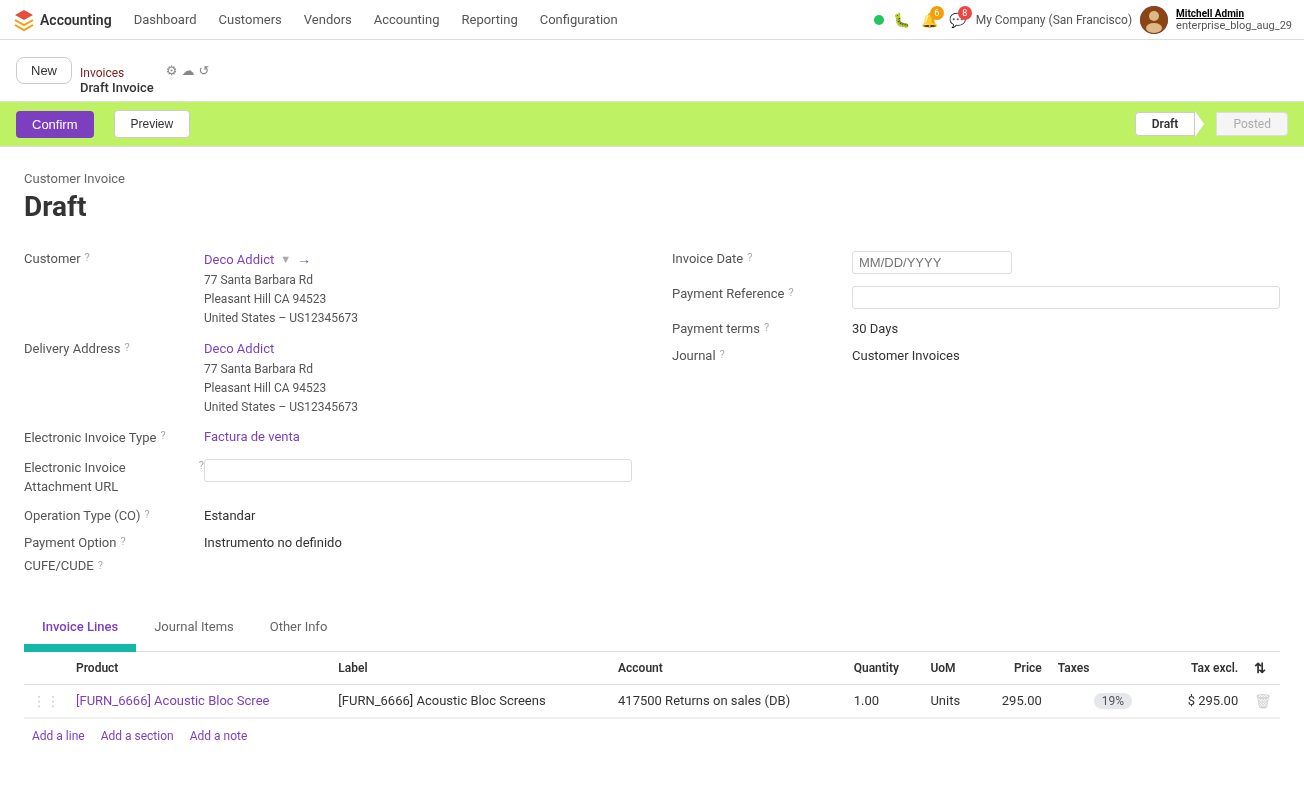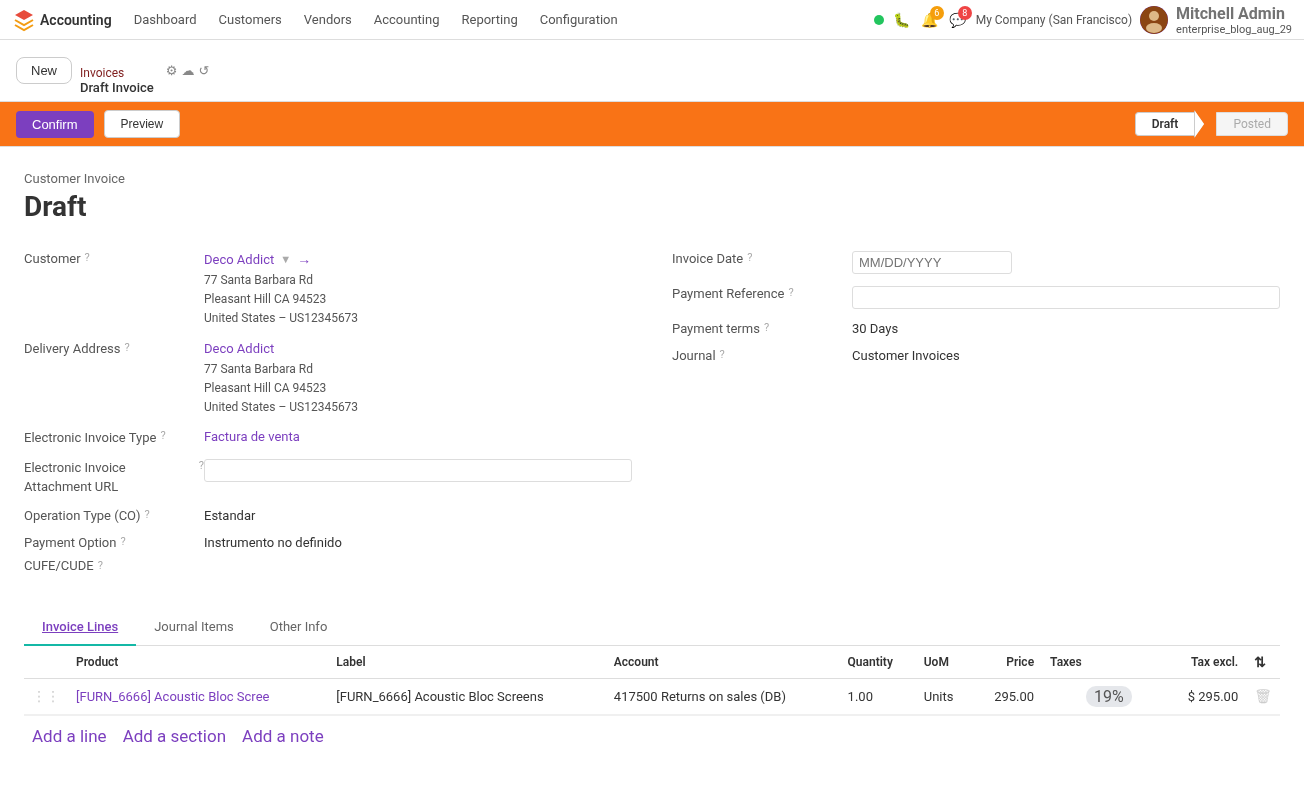--- a/index.html
+++ b/index.html
@@ -13,33 +13,33 @@
     .topnav-menu { display: flex; align-items: center; gap: 2px; flex: 1; }
     .topnav-menu a { padding: 4px 10px; color: #555; text-decoration: none; border-radius: 4px; font-size: 13px; cursor: pointer; }
     .topnav-right { display: flex; align-items: center; gap: 8px; font-size: 12px; }
     .status-dot { width: 10px; height: 10px; border-radius: 50%; background: #22c55e; display: inline-block; }
     .nav-icon { width: 20px; height: 20px; display: flex; align-items: center; justify-content: center; color: #666; font-size: 14px; cursor: pointer; position: relative; }
     .badge { position: absolute; top: -4px; right: -4px; background: #f59e0b; color: #fff; border-radius: 50%; width: 14px; height: 14px; font-size: 9px; display: flex; align-items: center; justify-content: center; }
     .badge.red { background: #ef4444; }
     .company-name { font-size: 12px; color: #555; }
     .user-avatar { width: 28px; height: 28px; border-radius: 50%; background: #7c3fbf; display: flex; align-items: center; justify-content: center; color: #fff; font-size: 11px; overflow: hidden; }
     .user-info { font-size: 11px; color: #555; }
-    .user-info strong { display: block; color: #737373; font-size: 16px; }
+    .user-info strong { display: block; color: #000000; font-size: 10px; text-decoration: underline; }
 
     
     .actionbar { display: flex; align-items: center; background: #fff; border-bottom: 1px solid #ddd; padding: 6px 16px; gap: 8px; }
     .btn-new { background: #fff; border: 1px solid #ccc; border-radius: 8px; padding: 5px 14px; font-size: 13px; cursor: pointer; color: #333; }
     .breadcrumb { display: flex; flex-direction: column; font-size: 12px; }
     .breadcrumb .bc-parent { color: #7f1d1d; cursor: pointer; margin-top: 20px; }
     .breadcrumb .bc-current { color: #333; font-weight: 500; font-size: 13px; }
     .bc-icons { display: flex; align-items: center; gap: 4px; margin-left: 4px; }
     .bc-icon { color: #888; font-size: 13px; cursor: pointer; }
 
     
-    .btnbar { display: flex; align-items: center; background: #f97316; border-bottom: 1px solid #ddd; padding: 8px 16px; gap: 10px; }
+    .btnbar { display: flex; align-items: center; background: #bef264; border-bottom: 1px solid #ddd; padding: 8px 16px; gap: 20px; }
     .btn-confirm { background: #7c3fbf; color: #fff; border: none; border-radius: 4px; padding: 6px 16px; font-size: 13px; cursor: pointer; }
     .btn-preview { background: #fff; border: 1px solid #ccc; border-radius: 4px; padding: 6px 16px; font-size: 12px; cursor: pointer; color: #333; }
     .status-flow { margin-left: auto; display: flex; align-items: center; }
 
     
     .main { background: #fff; margin: 0; padding: 24px 24px 0 24px; min-height: calc(100vh - 130px); }
     .invoice-type { font-size: 13px; color: #666; margin-bottom: 4px; }
     .invoice-status { font-size: 28px; font-weight: 700; color: #333; margin-bottom: 24px; }
 
     
@@ -52,38 +52,38 @@
     .form-value a { color: #7c3fbf; text-decoration: none; cursor: pointer; }
     .form-value .address { line-height: 1.6; color: #555; font-size: 12px; }
     .form-value .customer-row { display: flex; align-items: center; gap: 6px; }
     .form-value .dropdown-arrow { color: #aaa; font-size: 11px; cursor: pointer; }
     .form-value .nav-arrow { color: #7c3fbf; cursor: pointer; font-size: 14px; }
     .form-value input { border: 1px solid #ddd; border-radius: 3px; padding: 3px 6px; font-size: 13px; width: 100%; }
 
     
     .tabs { display: flex; border-bottom: 1px solid #ddd; margin-bottom: 0; }
     .tab { padding: 10px 18px; font-size: 13px; color: #666; cursor: pointer; border-bottom: 2px solid transparent; margin-bottom: -1px; }
-    .tab.active { color: #7c3fbf; border-bottom: 2px solid #14b8a6; font-weight: 500; text-decoration: underline; }
+    .tab.active { color: #7c3fbf; border-bottom: 8px solid #14b8a6; font-weight: 500; }
 
     
     .table-wrap { overflow-x: auto; }
     table { width: 100%; border-collapse: collapse; font-size: 13px; }
     thead tr { border-bottom: 1px solid #ddd; }
     thead th { text-align: left; padding: 8px 8px; color: #333; font-weight: 600; font-size: 12px; white-space: nowrap; }
     tbody tr { border-bottom: 1px solid #f0f0f0; }
     tbody td { padding: 8px 8px; color: #333; font-size: 13px; vertical-align: middle; }
     .product-link { color: #7c3fbf; cursor: pointer; }
-    .tax-badge { background: #e5e7eb; color: #555; border-radius: 10px; padding: 1px 8px; font-size: 16px; margin-left: 36px; }
+    .tax-badge { background: #e5e7eb; color: #555; border-radius: 10px; padding: 1px 8px; font-size: 12px; margin-left: 36px; }
     .price-col { text-align: right; }
     .delete-icon { color: #ccc; cursor: pointer; font-size: 14px; }
     th.right { text-align: right; }
 
     
     .add-line-bar { padding: 10px 8px; display: flex; gap: 16px; }
-    .add-link { color: #7c3fbf; cursor: pointer; font-size: 17px; text-decoration: none; }
+    .add-link { color: #7c3fbf; cursor: pointer; font-size: 12px; text-decoration: none; }
 
     
     .sep { border: none; border-top: 1px solid #f0f0f0; margin: 0; }
 
     .cufe-row { display: flex; align-items: center; gap: 4px; margin-bottom: 16px; }
   </style>
 </head>
 <body>
 
 <nav class="topnav">

